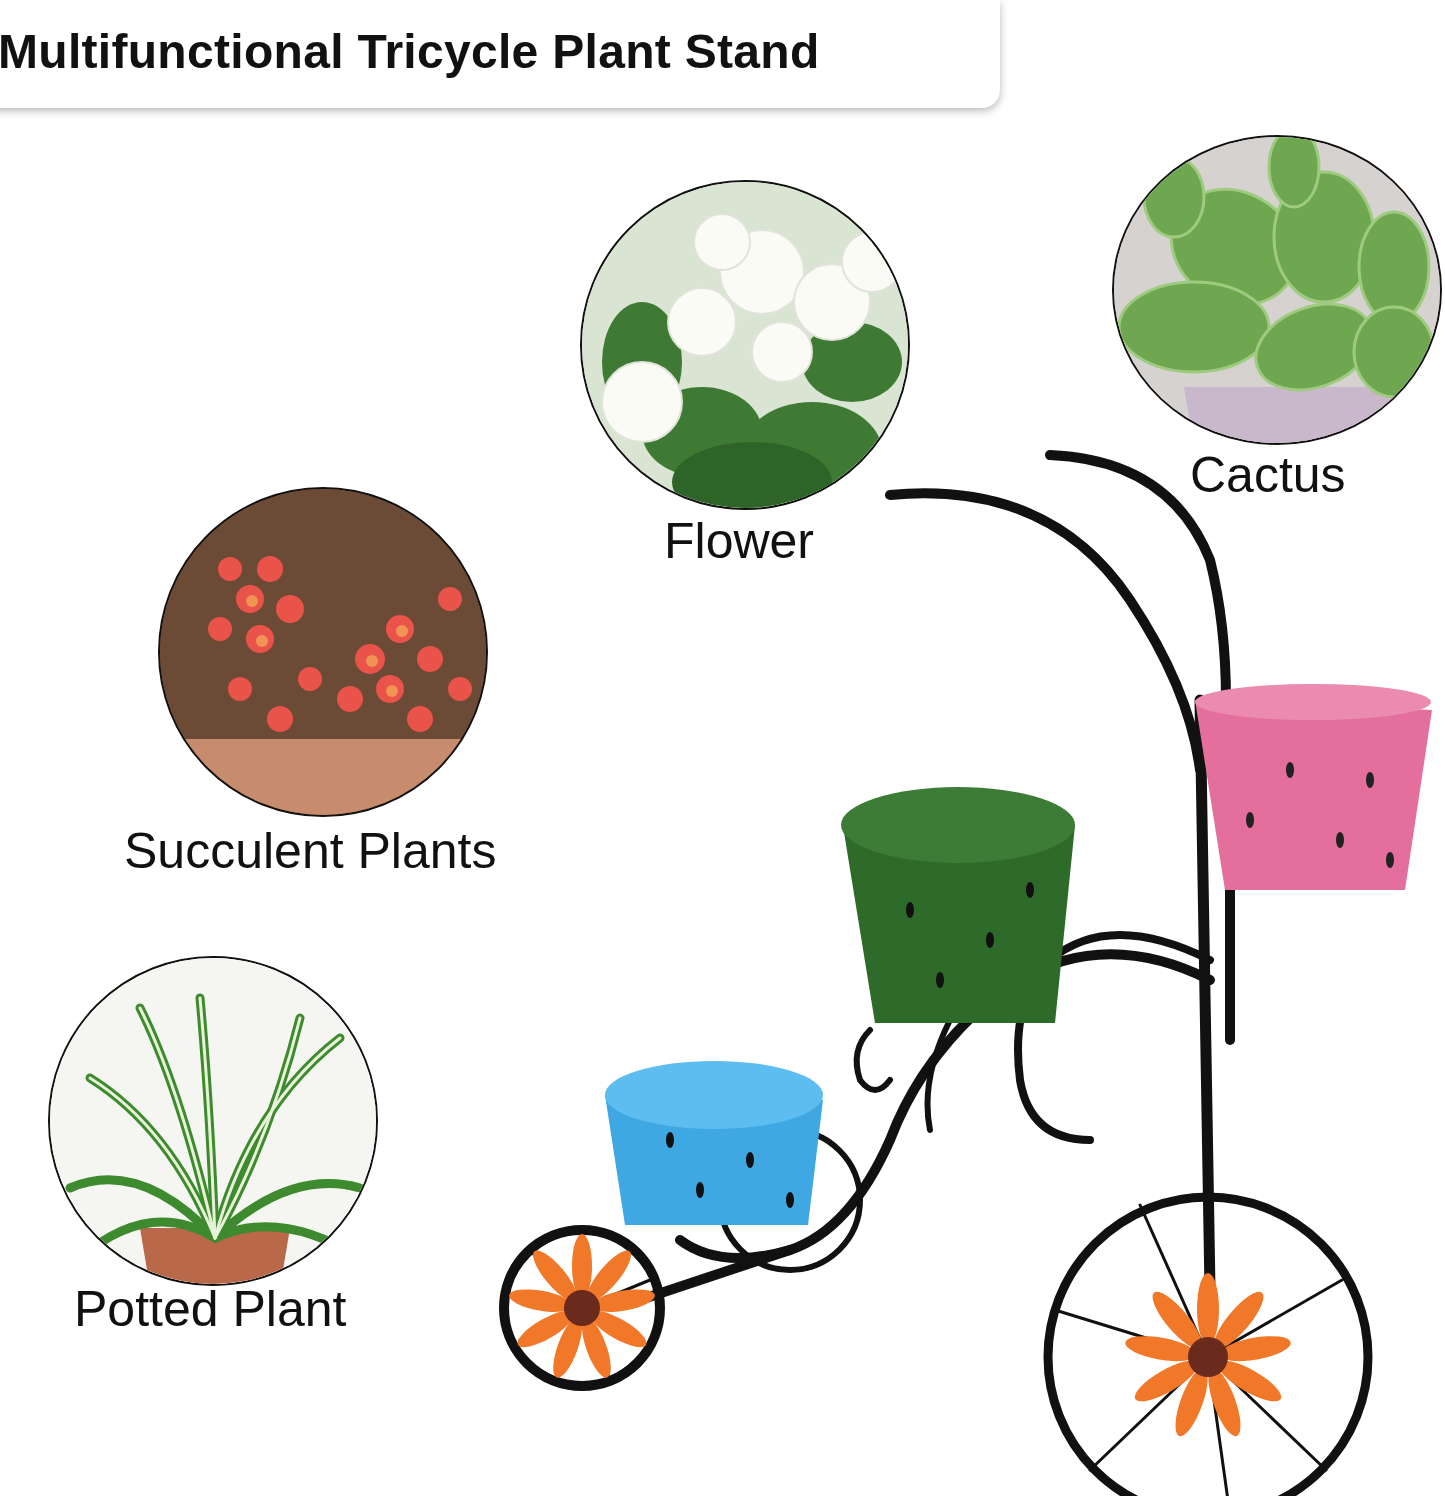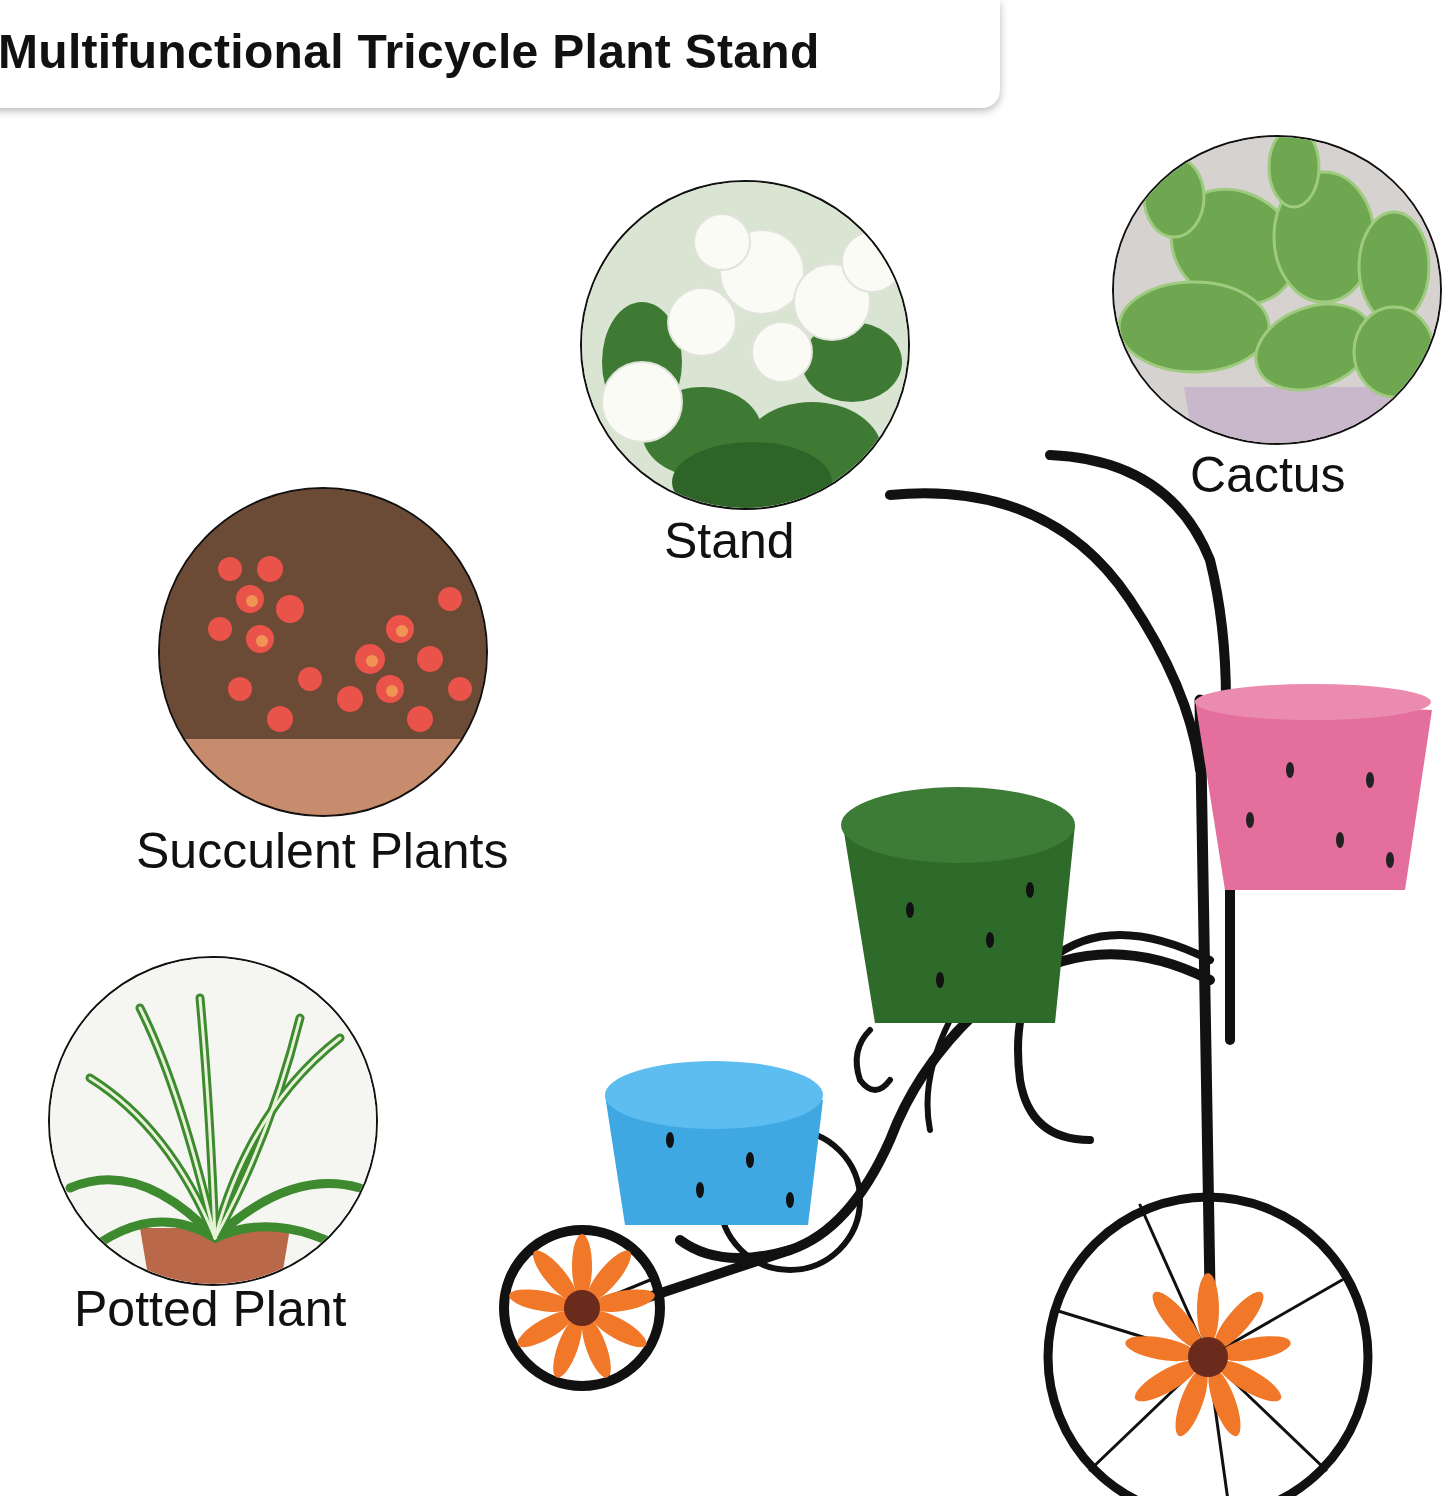--- a/index.html
+++ b/index.html
@@ -31,21 +31,21 @@
       <circle cx="180" cy="90" r="42"></circle>
         <circle cx="250" cy="120" r="38"></circle>
         <circle cx="120" cy="140" r="34"></circle>
       <circle cx="60" cy="220" r="40"></circle>
         <circle cx="200" cy="170" r="30"></circle>
         <circle cx="290" cy="80" r="30"></circle>
       <circle cx="140" cy="60" r="28"></circle>
     </g>
   </svg>
 </div>
-<div class="label" style="left:664px;top:512px;">Stand</div>
+<div class="label" style="left:664px;top:512px;">Flower</div>
 
 <div class="circle" style="left:1112px;top:135px;width:330px;height:310px;background:#d8d4d2;">
   <svg width="330" height="310" viewBox="0 0 330 310">
     <rect width="330" height="310" fill="#d6d2d0"></rect>
     <path d="M70 250 L290 250 L280 310 L80 310 Z" fill="#c9b8cb"></path>
     <g fill="#6fa751" stroke="#9fcb80" stroke-width="3">
       <ellipse cx="120" cy="110" rx="65" ry="55" transform="rotate(30 120 110)"></ellipse>
       <ellipse cx="210" cy="100" rx="50" ry="65"></ellipse>
       <ellipse cx="80" cy="190" rx="75" ry="45"></ellipse>
       <ellipse cx="280" cy="130" rx="35" ry="55"></ellipse>
@@ -83,21 +83,21 @@
     </g>
     <g fill="#f4b05a" opacity="0.7">
       <circle cx="92" cy="112" r="6"></circle>
         <circle cx="212" cy="172" r="6"></circle>
         <circle cx="242" cy="142" r="6"></circle>
       <circle cx="232" cy="202" r="6"></circle>
         <circle cx="102" cy="152" r="6"></circle>
     </g>
   </svg>
 </div>
-<div class="label" style="left:136px;top:822px;text-align:right;">Succulent Plants</div>
+<div class="label" style="left:124px;top:822px;text-align:right;">Succulent Plants</div>
 
 <div class="circle" style="left:48px;top:956px;width:330px;height:330px;background:#fff;">
   <svg width="330" height="330" viewBox="0 0 330 330">
     <rect width="330" height="330" fill="#f5f5f2"></rect>
     <path d="M90 270 L240 270 L230 330 L100 330 Z" fill="#b9684a"></path>
     <g stroke="#3e8a2f" stroke-width="9" stroke-linecap="round" fill="none">
       <path d="M165 280 Q120 170 40 120"></path>
         <path d="M165 280 Q200 150 290 80"></path>
       <path d="M165 280 Q160 150 150 40"></path>
         <path d="M165 280 Q90 200 20 230"></path>

